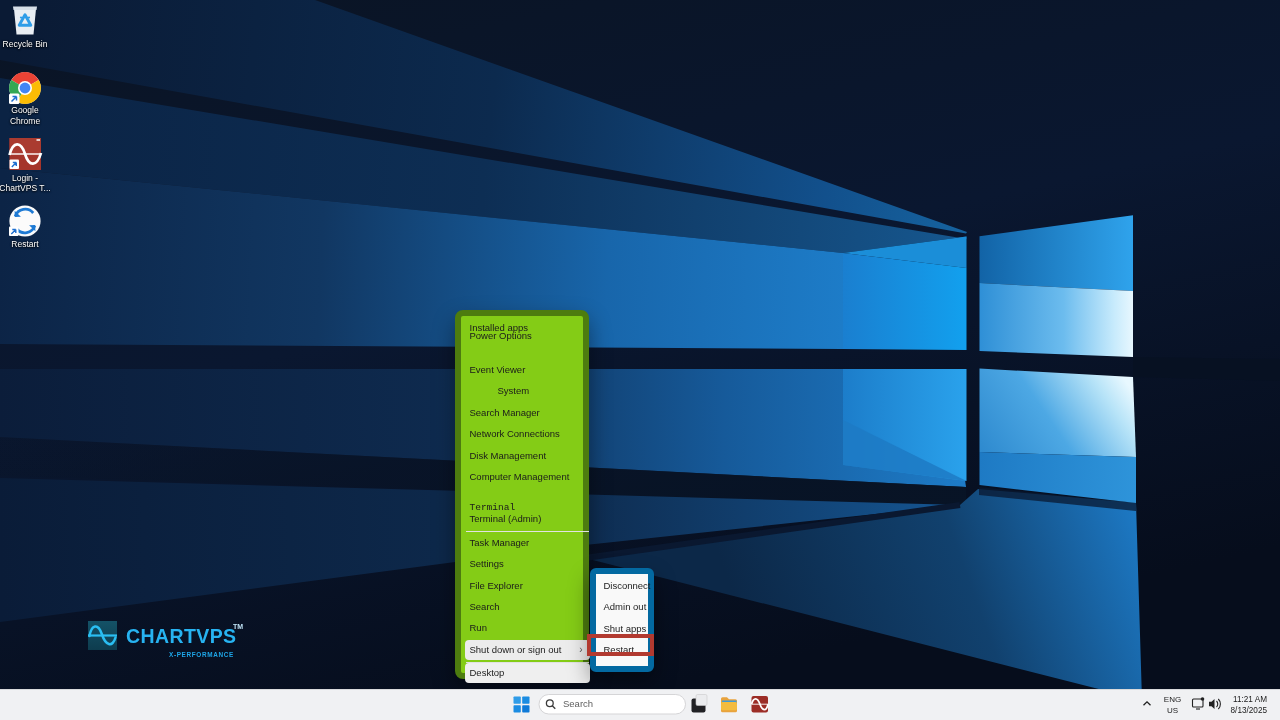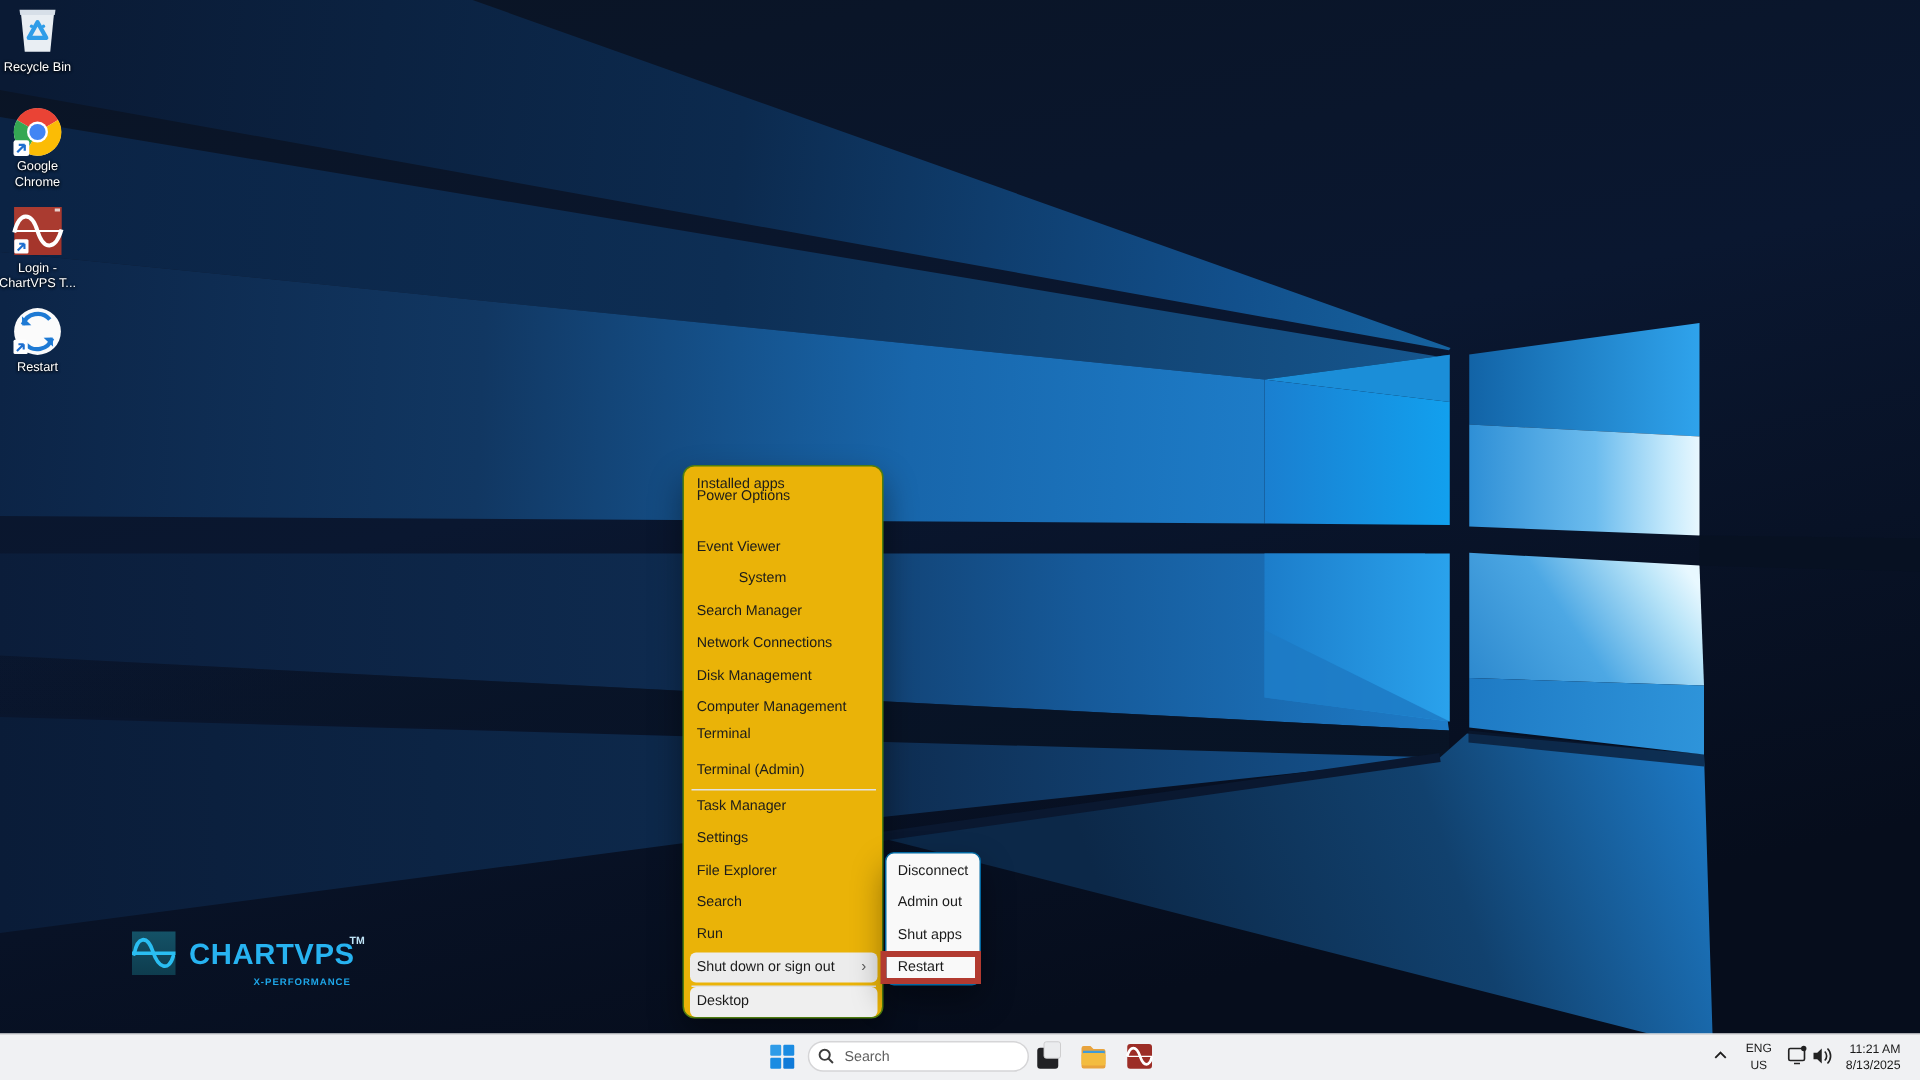--- a/index.html
+++ b/index.html
@@ -2,27 +2,27 @@
 <html><head>
 <meta charset="utf-8">
 <style>
   html,body{margin:0;padding:0;width:1280px;height:720px;overflow:hidden;background:#0a1426;font-family:"Liberation Sans",sans-serif;}
   #stage{position:relative;width:1280px;height:720px;overflow:hidden;}
   .abs{position:absolute;}
   
   .dlabel{position:absolute;width:80px;text-align:center;color:#fff;font-size:8.5px;line-height:10.5px;
     text-shadow:0 1px 2px rgba(0,0,0,.95),0 0 2px rgba(0,0,0,.8);}
   
-  #wxmenu{position:absolute;left:454.5px;top:309.5px;width:134.5px;height:369px;background:#eab308;
-    border:1px solid #4d7c0f;border-radius:8px;box-shadow:0 10px 22px rgba(0,0,0,.4);box-sizing:border-box;}
+  #wxmenu{position:absolute;left:454.5px;top:309.5px;width:134.5px;height:369px;background:#84cc16;
+    border:6px solid #4d7c0f;border-radius:8px;box-shadow:0 10px 22px rgba(0,0,0,.4);box-sizing:border-box;}
   .mi{position:absolute;left:4px;width:125px;height:20px;line-height:20px;padding-left:5px;
     font-size:9.5px;color:#1b1b1b;white-space:nowrap;border-radius:4px;box-sizing:border-box;}
   .sep{position:absolute;left:5px;width:123px;height:1px;background:#e2e2e2;}
-  #submenu{position:absolute;left:590px;top:568px;width:64px;height:89px;background:#f9f9f9;
-    border:1px solid #0369a1;border-radius:6px;box-shadow:0 10px 22px rgba(0,0,0,.4);box-sizing:border-box;}
+  #submenu{position:absolute;left:590px;top:568px;width:64px;height:104px;background:#f9f9f9;
+    border:6px solid #0369a1;border-radius:6px;box-shadow:0 10px 22px rgba(0,0,0,.4);box-sizing:border-box;}
   .smi{position:absolute;left:2px;width:59px;height:20px;line-height:20px;padding-left:5.5px;
     font-size:9.5px;color:#1b1b1b;white-space:nowrap;box-sizing:border-box;}
   #redbox{position:absolute;left:586.5px;top:633.5px;width:67.5px;height:22px;border:4.5px solid #b23a30;
     box-sizing:border-box;background:transparent;}
   
   #taskbar{position:absolute;left:0;top:689px;width:1280px;height:31px;background:#f0f1f3;border-top:1px solid #d9dadc;box-sizing:border-box;}
 </style>
 </head>
 <body>
 <div id="stage">
@@ -194,21 +194,21 @@
 
   <div id="wxmenu">
     <div class="mi" style="top:2px;">Installed apps</div>
     <div class="mi" style="top:10px;">Power Options</div>
     <div class="mi" style="top:44.5px;">Event Viewer</div>
     <div class="mi" style="top:65.6px;margin-left:28px;">System</div>
     <div class="mi" style="top:87.3px;">Search Manager</div>
     <div class="mi" style="top:108.4px;">Network Connections</div>
     <div class="mi" style="top:130px;">Disk Management</div>
     <div class="mi" style="top:151.5px;">Computer Management</div>
-    <div class="mi" style="top:169px;">Terminal</div>
+    <div class="mi" style="top:182px;font-family:Liberation Mono, monospace;">Terminal</div>
     <div class="mi" style="top:193.4px;">Terminal (Admin)</div>
     <div class="sep" style="top:215.5px;"></div>
     <div class="mi" style="top:217.3px;">Task Manager</div>
     <div class="mi" style="top:238.6px;">Settings</div>
     <div class="mi" style="top:260px;">File Explorer</div>
     <div class="mi" style="top:281.2px;">Search</div>
     <div class="mi" style="top:302.3px;">Run</div>
     <div class="mi" style="top:324px;background:#ececec;">Shut down or sign out<span style="position:absolute;right:7px;top:0;color:#5a5a5a;font-size:10px;">›</span></div>
     <div class="sep" style="top:346.3px;"></div>
     <div class="mi" style="top:347px;background:#efefef;">Desktop</div>

